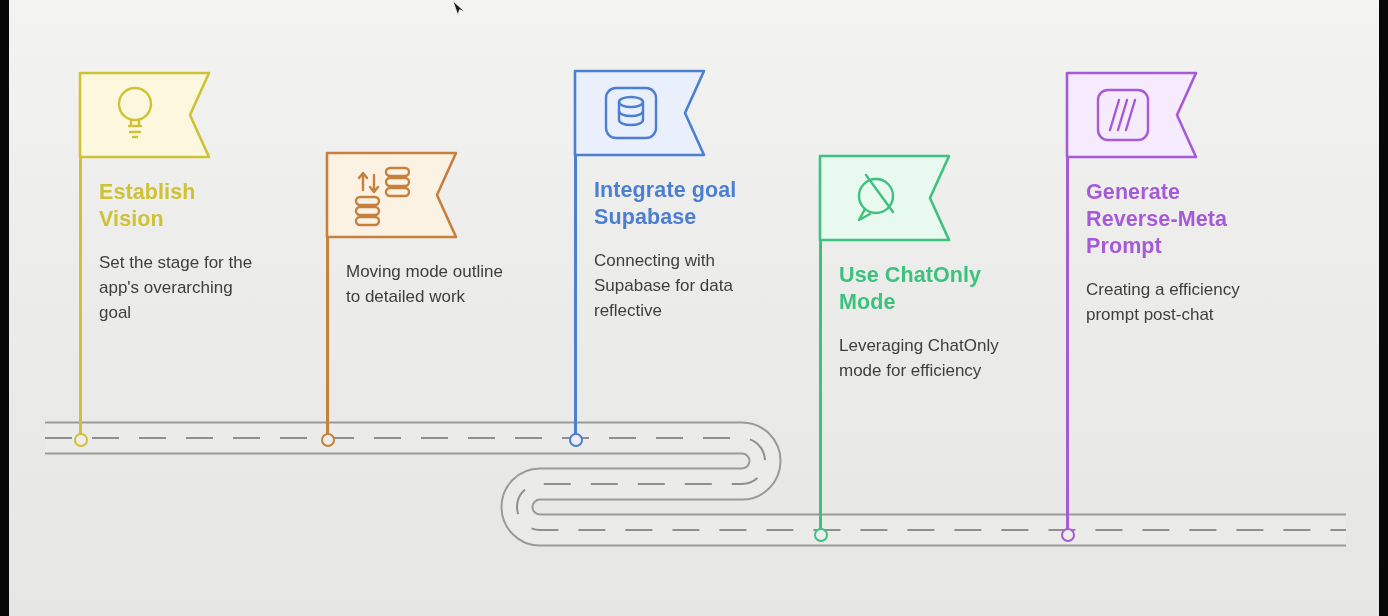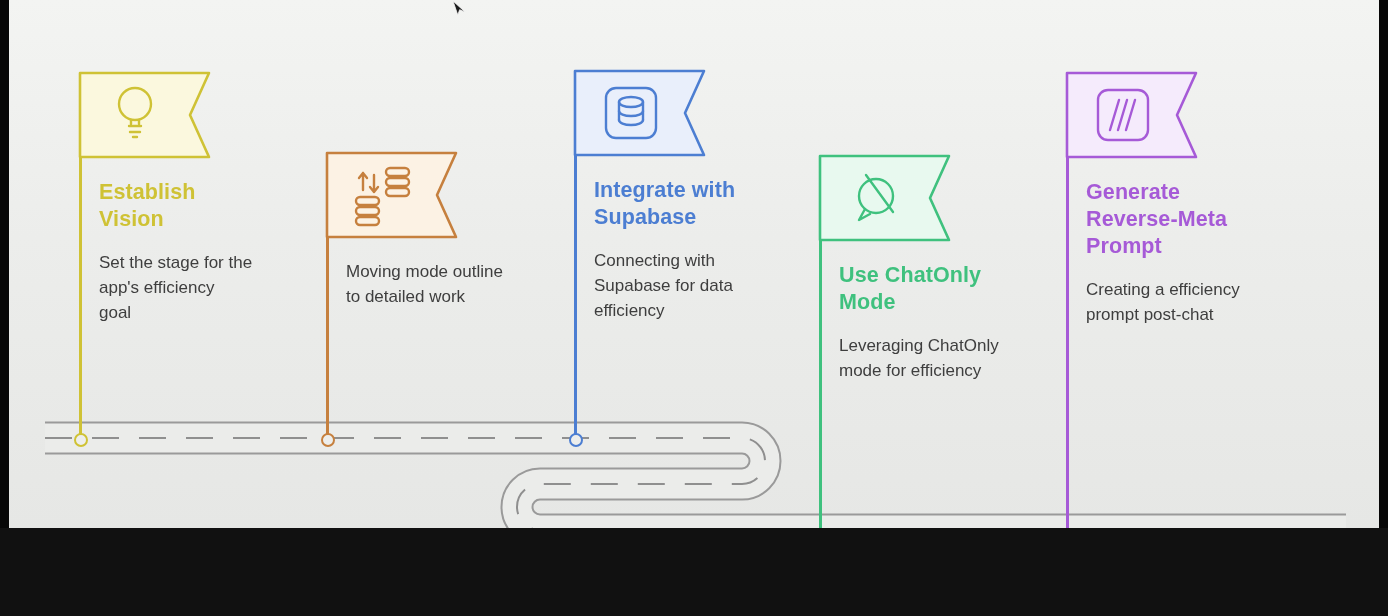--- a/index.html
+++ b/index.html
@@ -1,20 +1,20 @@
 <!DOCTYPE html>
 <html><head>
 <meta charset="utf-8">
 <style>
   * { margin:0; padding:0; box-sizing:border-box; }
   html,body { width:1388px; height:616px; }
   body { font-family:"Liberation Sans", sans-serif; background:#111; }
 
   .stage {
-    position:relative; width:1388px; height:528px; overflow:hidden;
+    position:relative; width:1388px; height:616px; overflow:hidden;
     background:linear-gradient(180deg,#f3f4f2 0%, #ecedeb 45%, #e6e7e5 100%);
   }
   .letterbox { position:absolute; top:0; bottom:0; width:9px; background:#070707; z-index:40; }
   .letterbox.left { left:0; } .letterbox.right { right:0; }
 
   .road-svg { position:absolute; left:0; top:0; z-index:1; }
   .road-outline { fill:none; stroke:var(--road-outline,#9a9a9a); stroke-width:33; }
   .road-surface { fill:none; stroke:var(--road-surface,#ebecea); stroke-width:29; }
   .road-dash    { fill:none; stroke:var(--road-dash,#8f8f8f); stroke-width:2; stroke-dasharray:27 20; }
 
@@ -54,21 +54,21 @@
       <g class="ic">
         <circle cx="57" cy="33" r="16"></circle>
         <path d="M53 49 v4 M61 49 v4"></path>
         <path d="M51 55 h12 M52 61 h10 M55 66 h4"></path>
       </g>
     </svg>
     <div class="label">
       <div class="title">Establish
 Vision</div>
       <div class="desc">Set the stage for the
-app's efficiency
+app's overarching
 goal</div>
     </div>
   </div>
 
   <div class="milestone" style="left: 326px; top: 151px; --ph: 287px; --c: #c6803e; --f: #fcf2e4;">
     <div class="pole"></div>
     <div class="pin"></div>
     <svg class="flag" width="134" height="90" viewBox="0 0 134 90">
       <path class="flag-body" d="M2 2 H131 L112 44 L131 86 H2 Z"></path>
       <g class="ic" stroke-width="2.2">
@@ -95,25 +95,25 @@
       <path class="flag-body" d="M2 2 H131 L112 44 L131 86 H2 Z"></path>
       <g class="ic">
         <rect x="33" y="19" width="50" height="50" rx="10"></rect>
         <ellipse cx="58" cy="33" rx="12" ry="5"></ellipse>
         <path d="M46 33 v18 M70 33 v18"></path>
         <path d="M46 51 c0 2.8 5.4 5 12 5 s12 -2.2 12 -5"></path>
         <path d="M46 42 c0 2.8 5.4 5 12 5 s12 -2.2 12 -5"></path>
       </g>
     </svg>
     <div class="label">
-      <div class="title">Integrate with
+      <div class="title">Integrate goal
 Supabase</div>
       <div class="desc">Connecting with
 Supabase for data
-efficiency</div>
+reflective</div>
     </div>
   </div>
 
   <div class="milestone" style="left: 819px; top: 154px; --ph: 379px; --c: #3fc17e; --f: #e8f9ef;">
     <div class="pole"></div>
     <div class="pin"></div>
     <svg class="flag" width="134" height="90" viewBox="0 0 134 90">
       <path class="flag-body" d="M2 2 H131 L112 44 L131 86 H2 Z"></path>
       <g class="ic">
         <circle cx="58" cy="42" r="17"></circle>

